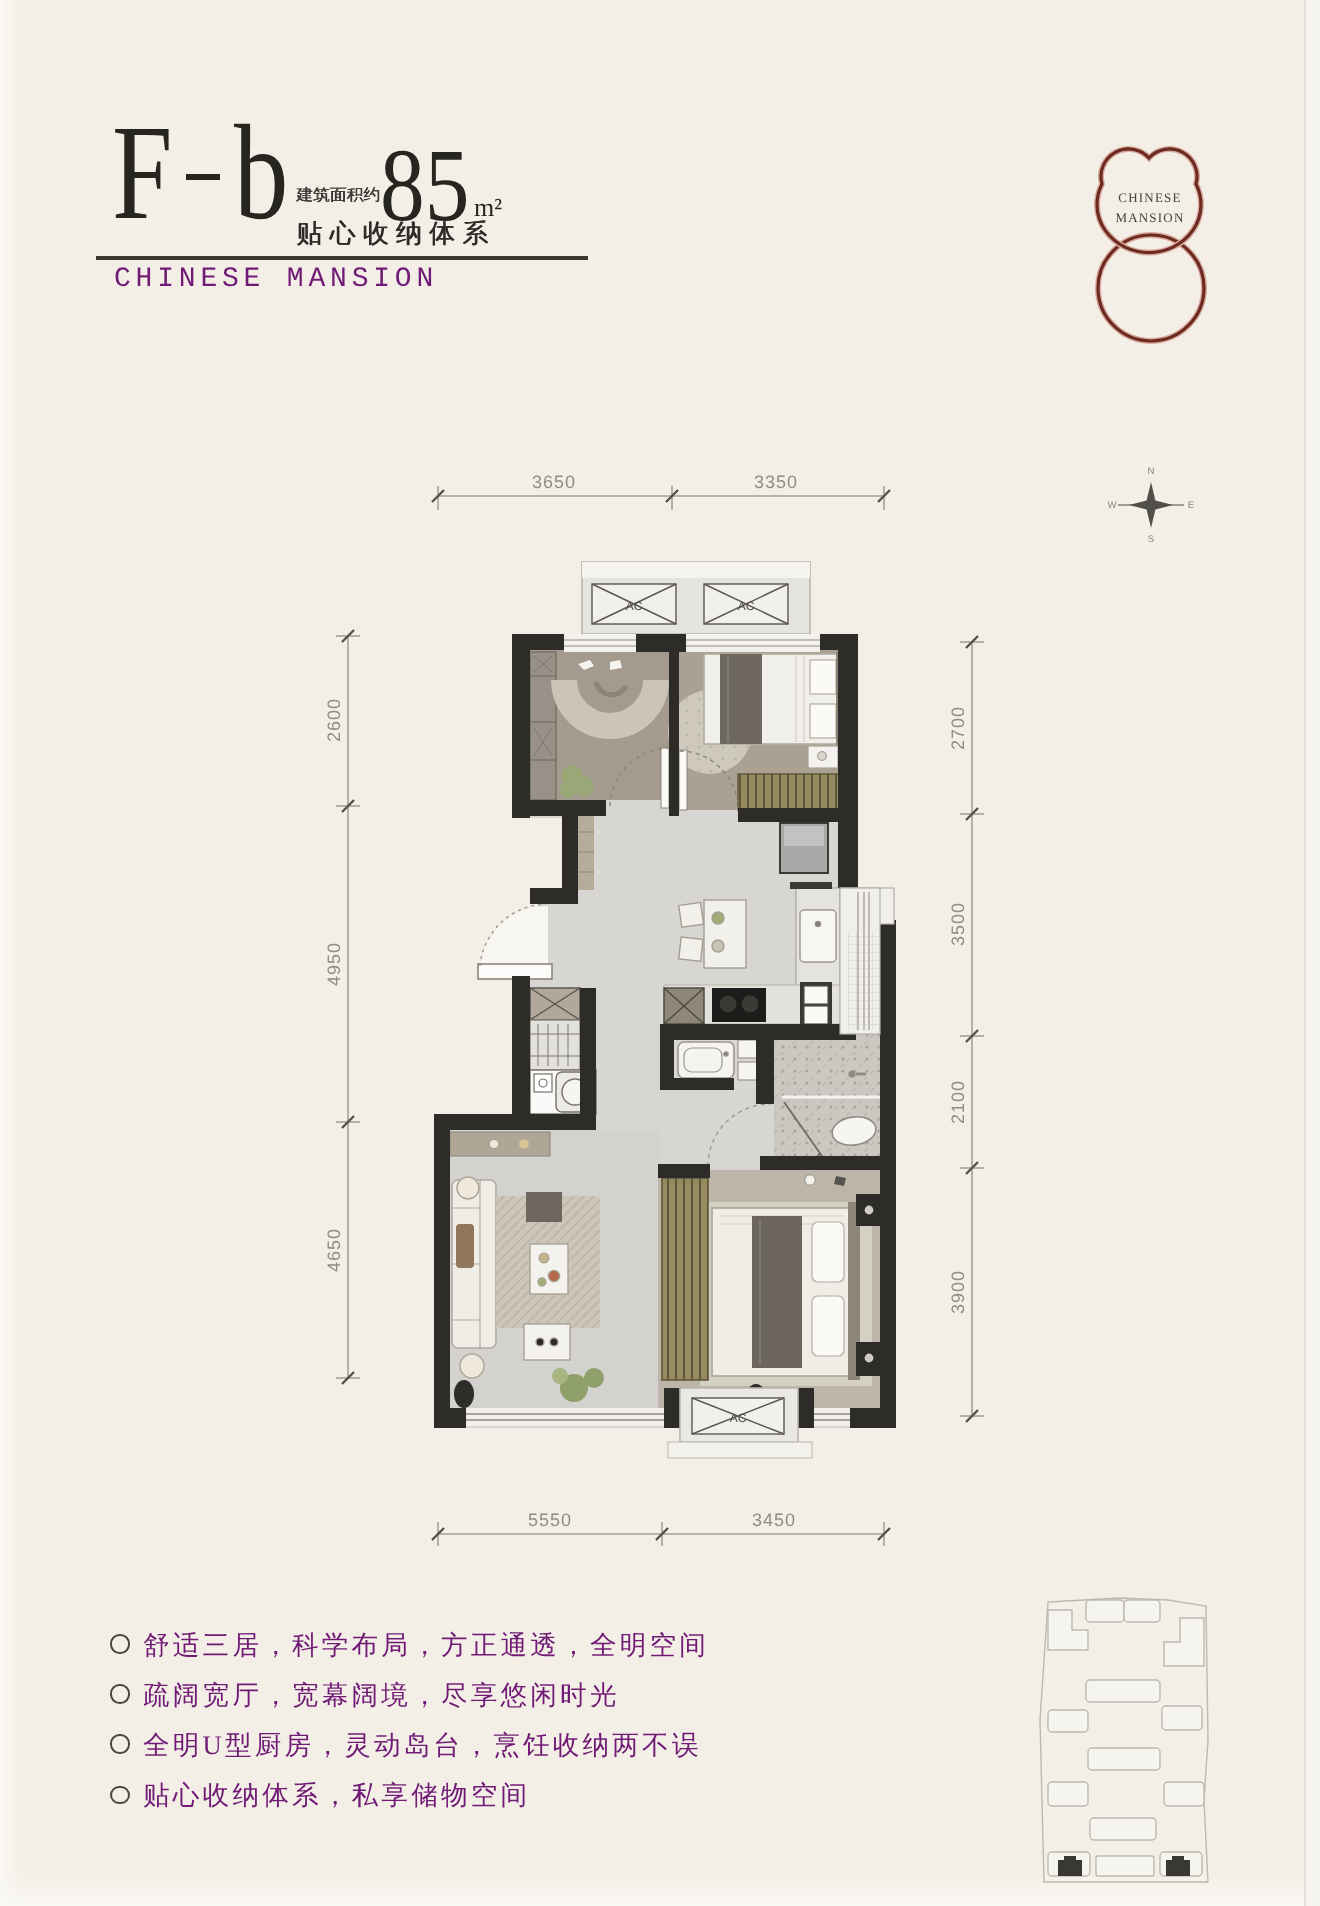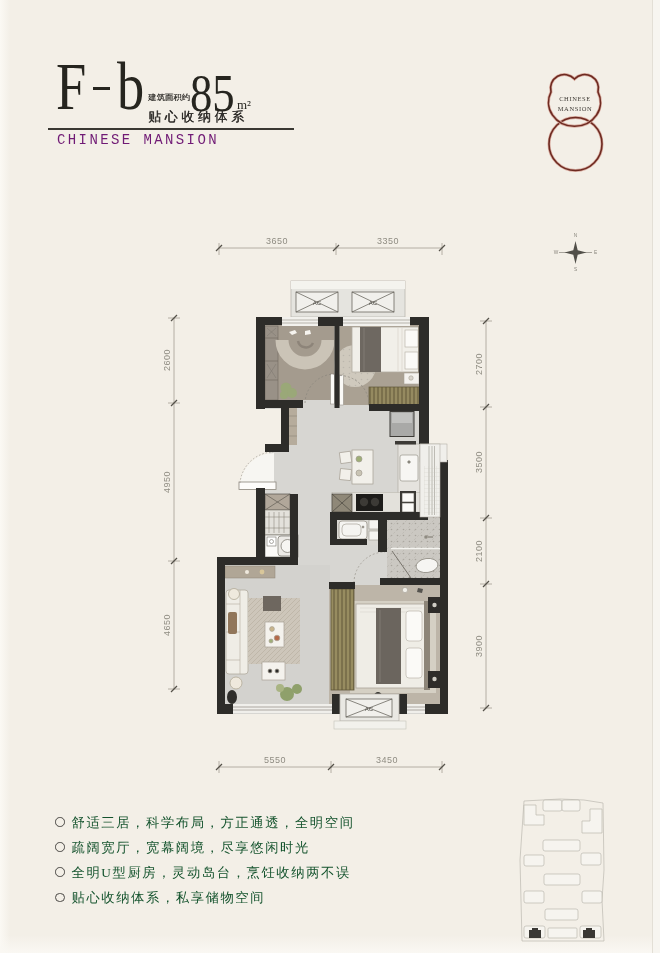--- a/index.html
+++ b/index.html
@@ -28,21 +28,21 @@
 
 <div class="abs" style="left:190px;top:68px;font-family:'Liberation Serif',serif;font-size:52px;color:#26251f;line-height:52px;white-space:nowrap;">
   <span style="display:inline-block;transform:scaleX(0.86);transform-origin:left;">85</span><span style="font-size:13px;margin-left:-5px;vertical-align:2px;">m²</span></div>
 
 <div class="abs" style="left:148px;top:108px;font-size:13px;color:#2e2c29;letter-spacing:3.6px;text-shadow:0.4px 0 0 #2e2c29;font-family:'Liberation Serif',serif;">贴心收纳体系</div>
 
 <div class="abs" style="left:48px;top:128px;width:246px;height:1.5px;background:#3a3833;"></div>
 
 <div class="abs" style="left:57px;top:131.5px;font-family:Liberation Mono, monospace;font-size:14px;color:#701a75;letter-spacing:2.4px;">CHINESE MANSION</div>
 
-<div class="abs" style="left:55px;top:809.5px;font-family:'Liberation Serif',serif;font-size:13.3px;color:#14532d;letter-spacing:1.6px;line-height:25.2px;white-space:nowrap;">
+<div class="abs" style="left:55px;top:809.5px;font-family:'Liberation Serif',serif;font-size:13.3px;color:#701a75;letter-spacing:1.6px;line-height:25.2px;white-space:nowrap;">
   <div><span style="display:inline-block;width:7.5px;height:7.5px;border:1.7px solid #4a4845;border-radius:50%;margin-right:7px;vertical-align:0px;"></span>舒适三居，科学布局，方正通透，全明空间</div>
   <div><span style="display:inline-block;width:7.5px;height:7.5px;border:1.7px solid #4a4845;border-radius:50%;margin-right:7px;vertical-align:0px;"></span>疏阔宽厅，宽幕阔境，尽享悠闲时光</div>
   <div><span style="display:inline-block;width:7.5px;height:7.5px;border:1.7px solid #4a4845;border-radius:50%;margin-right:7px;vertical-align:0px;"></span>全明U型厨房，灵动岛台，烹饪收纳两不误</div>
   <div><span style="display:inline-block;width:7.5px;height:7.5px;border:1.7px solid #4a4845;border-radius:50%;margin-right:7px;vertical-align:0px;"></span>贴心收纳体系，私享储物空间</div>
 </div>
 
 <svg class="abs" style="left:0;top:0;" width="660" height="953" viewBox="0 0 660 953">
 <defs>
   <pattern id="hang" width="4" height="8" patternUnits="userSpaceOnUse">
     <path d="M2,0 L2,8" stroke="#5f5638" stroke-width="1" fill="none"></path>

